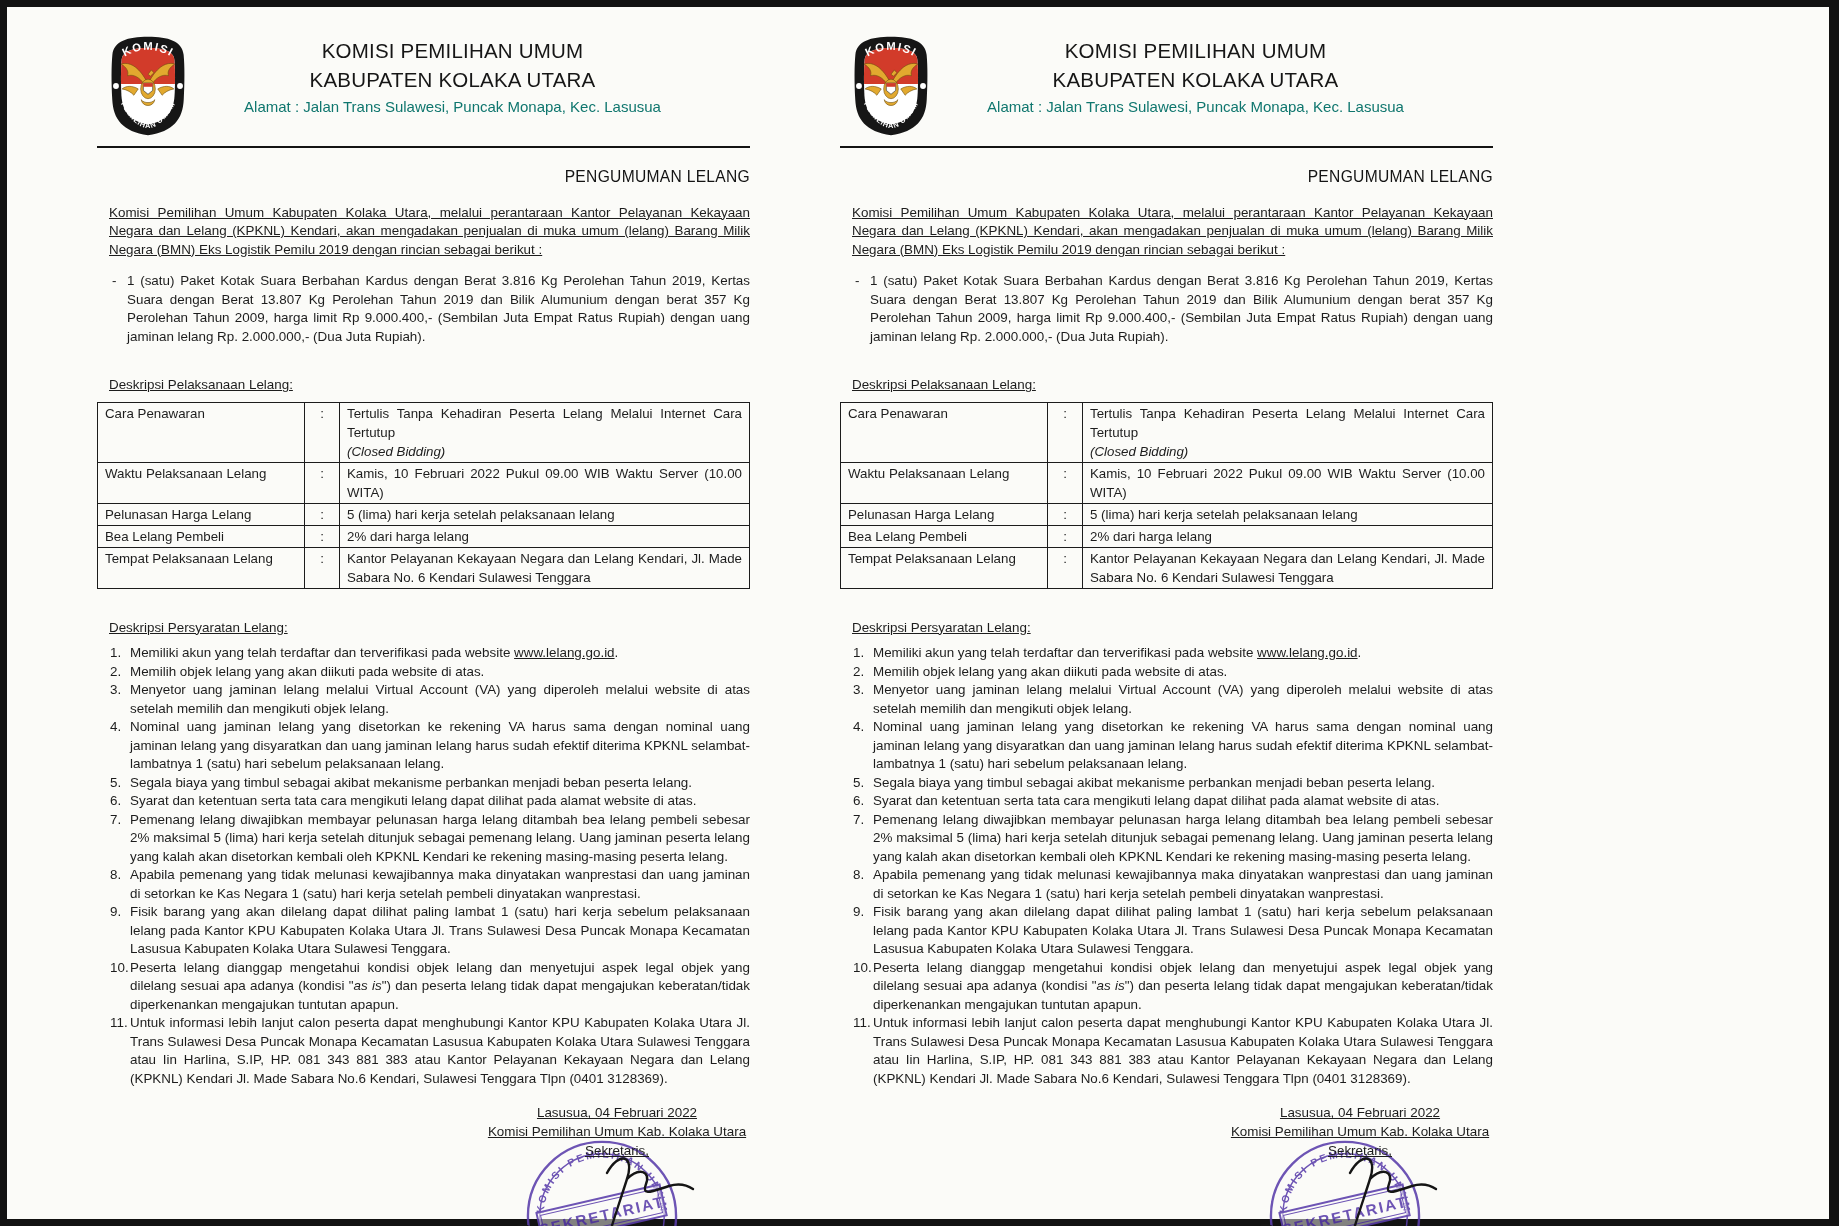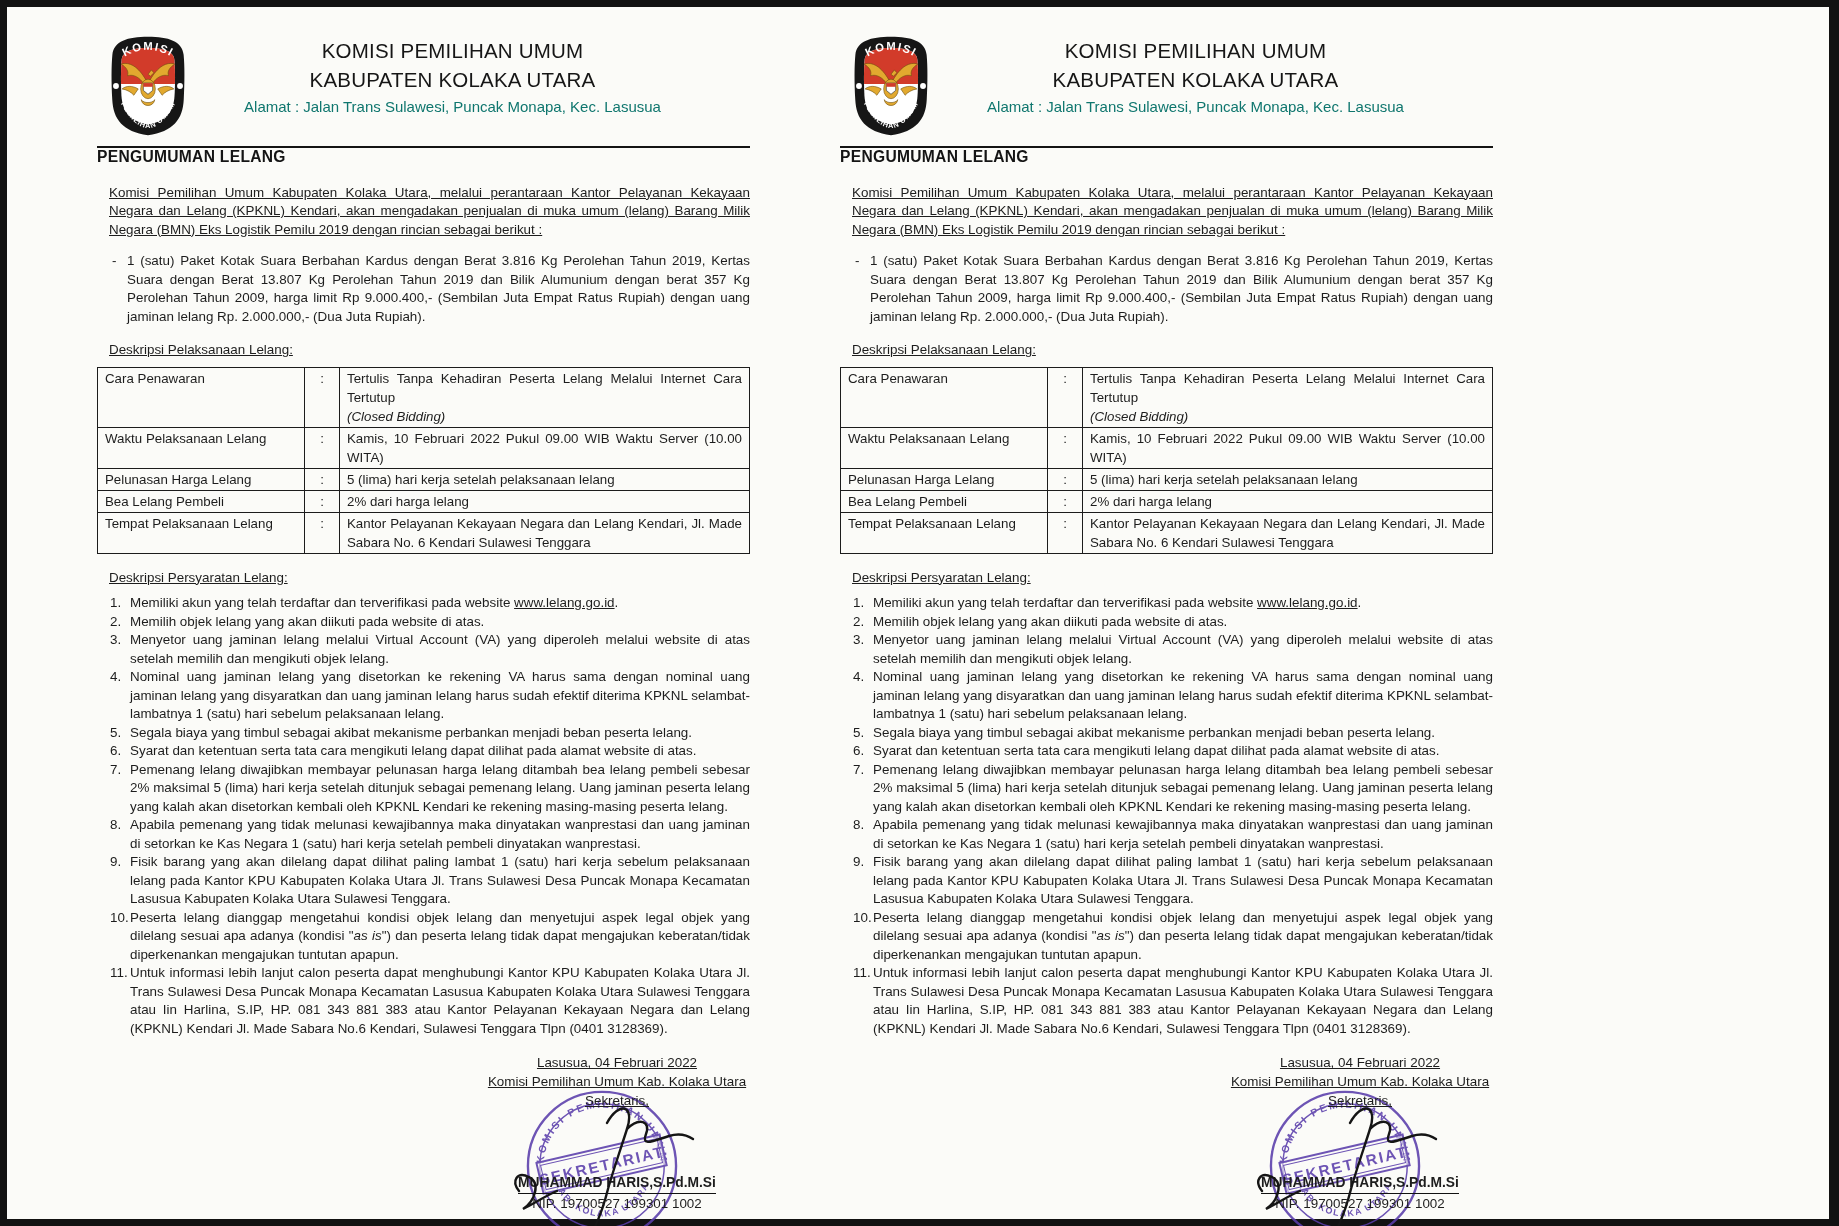--- a/index.html
+++ b/index.html
@@ -18,29 +18,29 @@
   .page{width:653px;flex:none;color:#1d1d1d;font-size:13.4px;line-height:18.5px;}
 
   
   .header{position:relative;min-height:106px;}
   .logo{position:absolute;left:10px;top:2px;width:82px;height:102px;}
   .head-text{text-align:center;padding-left:58px;padding-top:3px;}
   .org{font-size:20.5px;line-height:29px;letter-spacing:.2px;color:#161616;}
   .addr{font-size:15px;margin-top:4px;color:#0f766e;}
   .rule{border-top:2.6px solid #141414;margin-top:7px;}
 
-  .title{ text-align:left;font-weight:bold;font-size:15.6px;letter-spacing:.3px;color:#141414;}
+  .title{ text-align:right;font-weight:normal;font-size:15.6px;margin-top:20px;letter-spacing:.3px;color:#141414;}
 
   .indent{padding-left:12px;text-decoration:underline;}
   .intro{margin-top:17px;text-align:justify;}
   .bullet{display:flex;margin-top:0;}
   .bullet .marker{flex:0 0 30px;padding-left:15px;box-sizing:border-box;}
   .bullet .btext{flex:1;text-align:justify;}
 
-  .sec-label{margin-top:15px;margin-bottom:7px;}
+  .sec-label{margin-top:30px;margin-bottom:7px;}
 
   table.desc{width:100%;border-collapse:collapse;table-layout:fixed;font-size:13.3px;padding-left:29px;}
   table.desc td{border:1.5px solid #1c1c1c;padding:1px 7px;vertical-align:top;line-height:19px;}
   td.c-label{width:192px;}
   td.c-colon{width:20px;text-align:center;padding:1px 2px;}
   td.c-value{text-align:justify;margin-left:24px;}
   td.c-value em{display:block;}
 
   .req-item{display:flex;}
   .req-num{flex:0 0 33px;padding-left:13px;box-sizing:border-box;}

